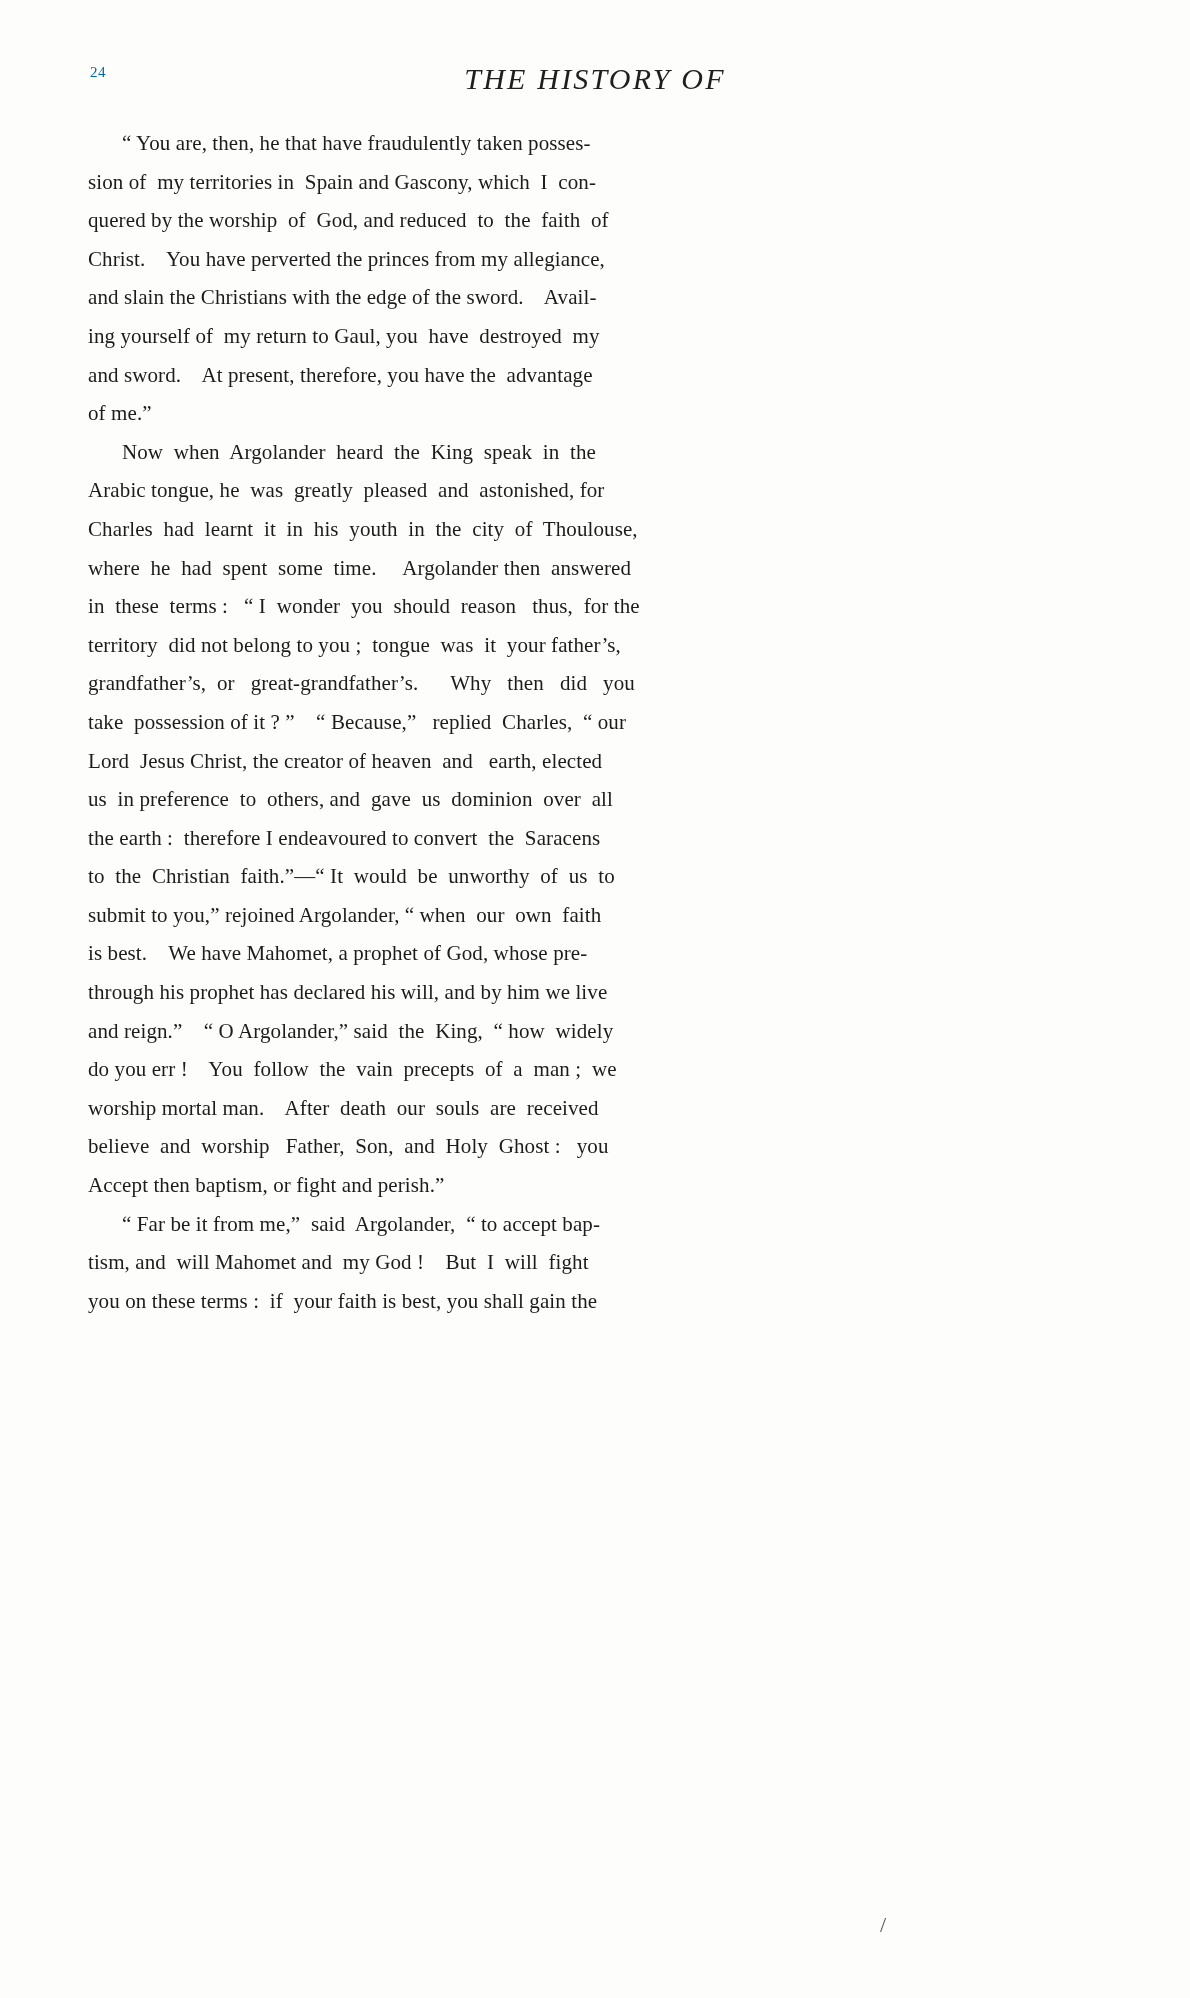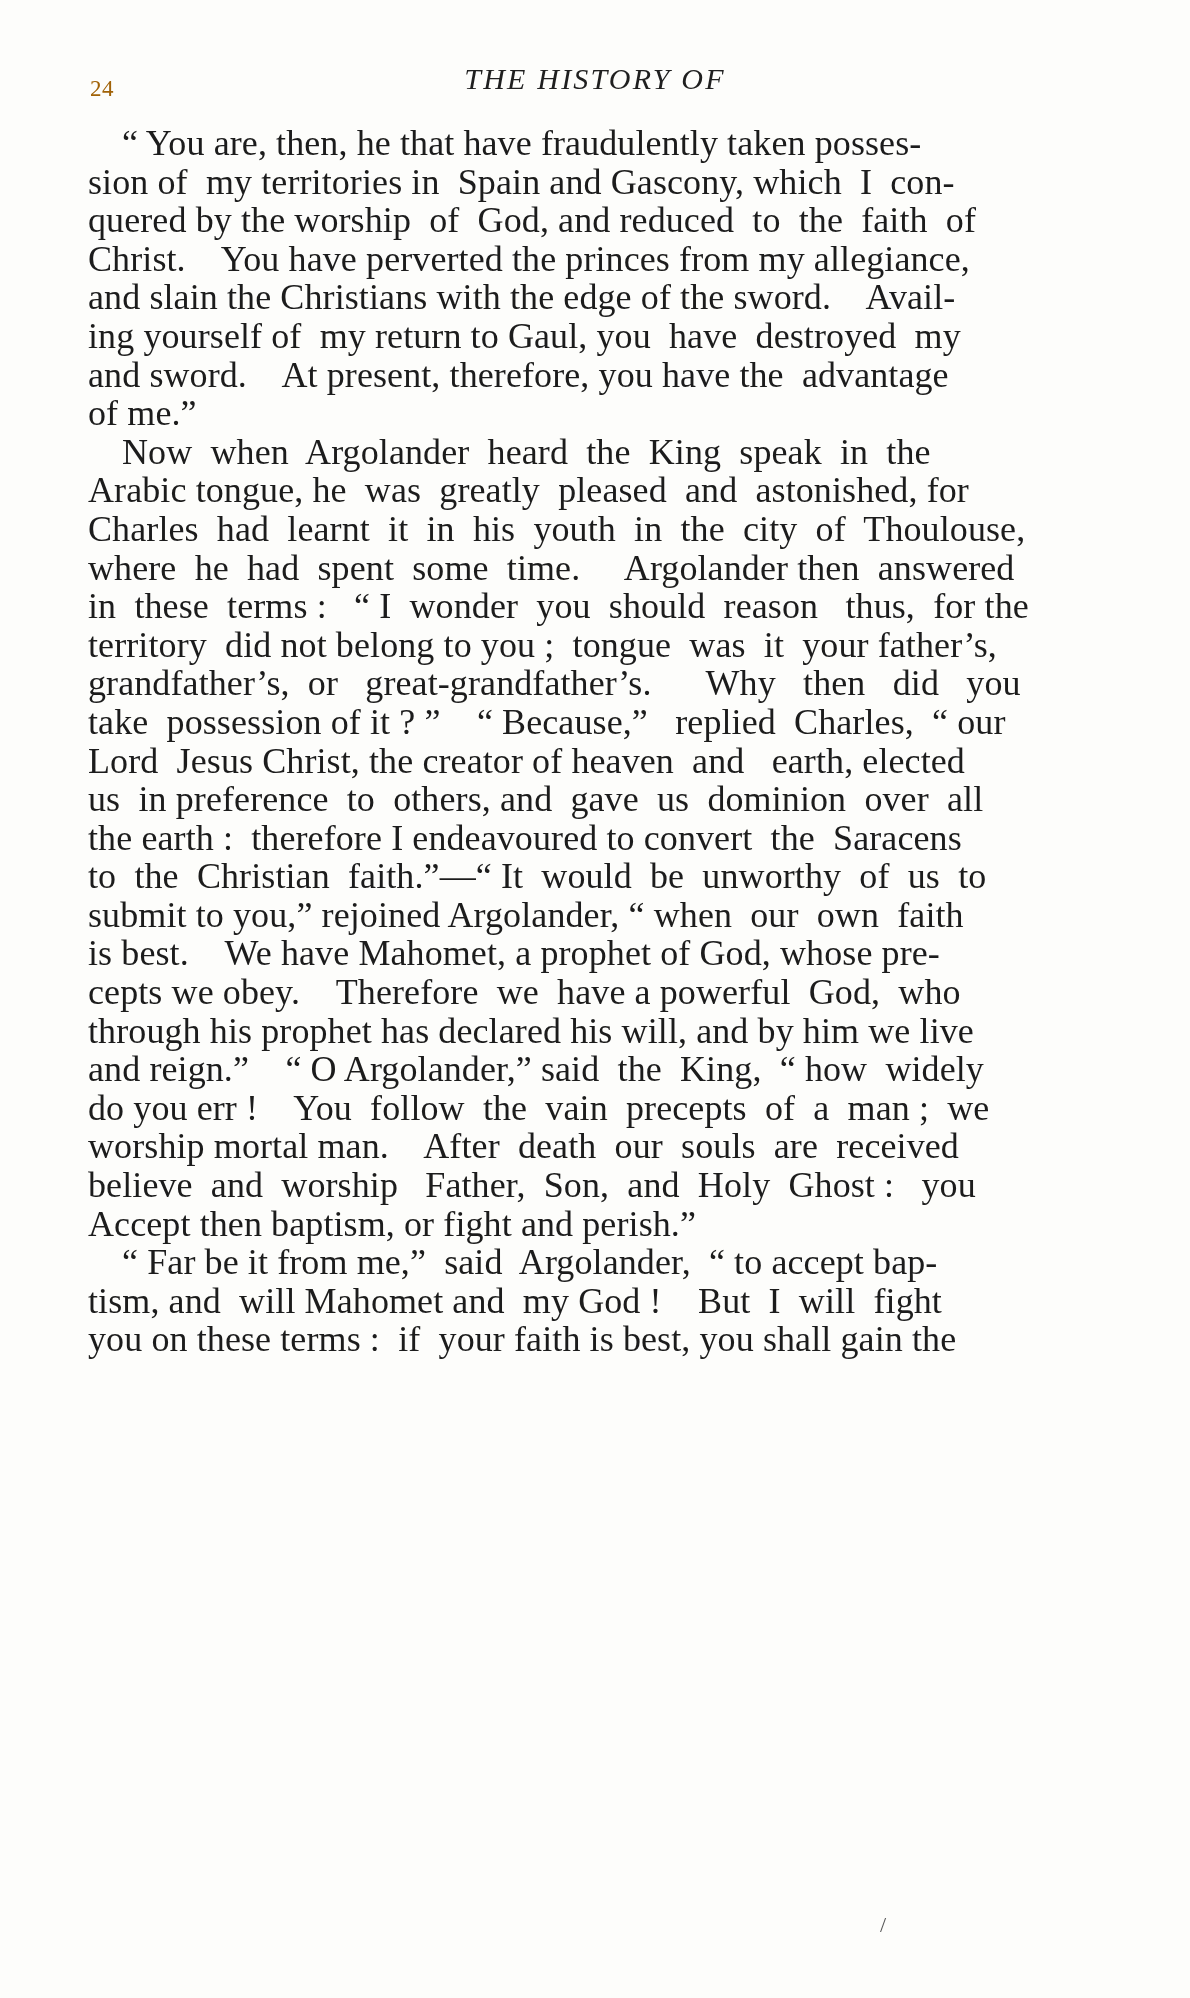--- a/index.html
+++ b/index.html
@@ -26,25 +26,25 @@
   .header {
     position: absolute;
     left: 90px;
     top: 62px;
     width: 1010px;
     height: 44px;
   }
   .folio {
     position: absolute;
     left: 0;
-    top: 14px;
-    font-size: 23px;
+    top: 2px;
+    font-size: 15px;
     font-family: "Liberation Serif", serif;
     letter-spacing: 0.5px;
-    color: #a16207;
+    color: #0369a1;
   }
   .running-title {
     position: absolute;
     left: 0;
     top: 0;
     width: 1010px;
     text-align: center;
     font-style: italic;
     font-size: 30px;
     letter-spacing: 2.2px;
@@ -55,21 +55,21 @@
     position: absolute;
     left: 88px;
     top: 124px;
     width: 1010px;
   }
   .para {
     margin: 0 0 0 0;
   }
   .line {
     display: block;
-    font-size: 36px;
+    font-size: 21px;
     line-height: 38.6px;
     color: #1c1c1c;
     white-space: pre;
     letter-spacing: 0.1px;
   }
   .indent {
     padding-left: 34px;
   }
   .footmark {
     position: absolute;
@@ -109,21 +109,20 @@
         <span class="line">in  these  terms :   “ I  wonder  you  should  reason   thus,  for the</span>
         <span class="line">territory  did not belong to you ;  tongue  was  it  your father’s,</span>
         <span class="line">grandfather’s,  or   great-grandfather’s.      Why   then   did   you</span>
         <span class="line">take  possession of it ? ”    “ Because,”   replied  Charles,  “ our</span>
         <span class="line">Lord  Jesus Christ, the creator of heaven  and   earth, elected</span>
         <span class="line">us  in preference  to  others, and  gave  us  dominion  over  all</span>
         <span class="line">the earth :  therefore I endeavoured to convert  the  Saracens</span>
         <span class="line">to  the  Christian  faith.”—“ It  would  be  unworthy  of  us  to</span>
         <span class="line">submit to you,” rejoined Argolander, “ when  our  own  faith</span>
         <span class="line">is best.    We have Mahomet, a prophet of God, whose pre-</span>
-        <span class="line">cepts we obey.    Therefore  we  have a powerful  God,  who</span>
         <span class="line">through his prophet has declared his will, and by him we live</span>
         <span class="line">and reign.”    “ O Argolander,” said  the  King,  “ how  widely</span>
         <span class="line">do you err !    You  follow  the  vain  precepts  of  a  man ;  we</span>
         <span class="line">worship mortal man.    After  death  our  souls  are  received</span>
         <span class="line">believe  and  worship   Father,  Son,  and  Holy  Ghost :   you</span>
         <span class="line">Accept then baptism, or fight and perish.”</span>
       </p>
     <p class="para" id="para-2">
         <span class="line indent">“ Far be it from me,”  said  Argolander,  “ to accept bap-</span>
         <span class="line">tism, and  will Mahomet and  my God !    But  I  will  fight</span>

